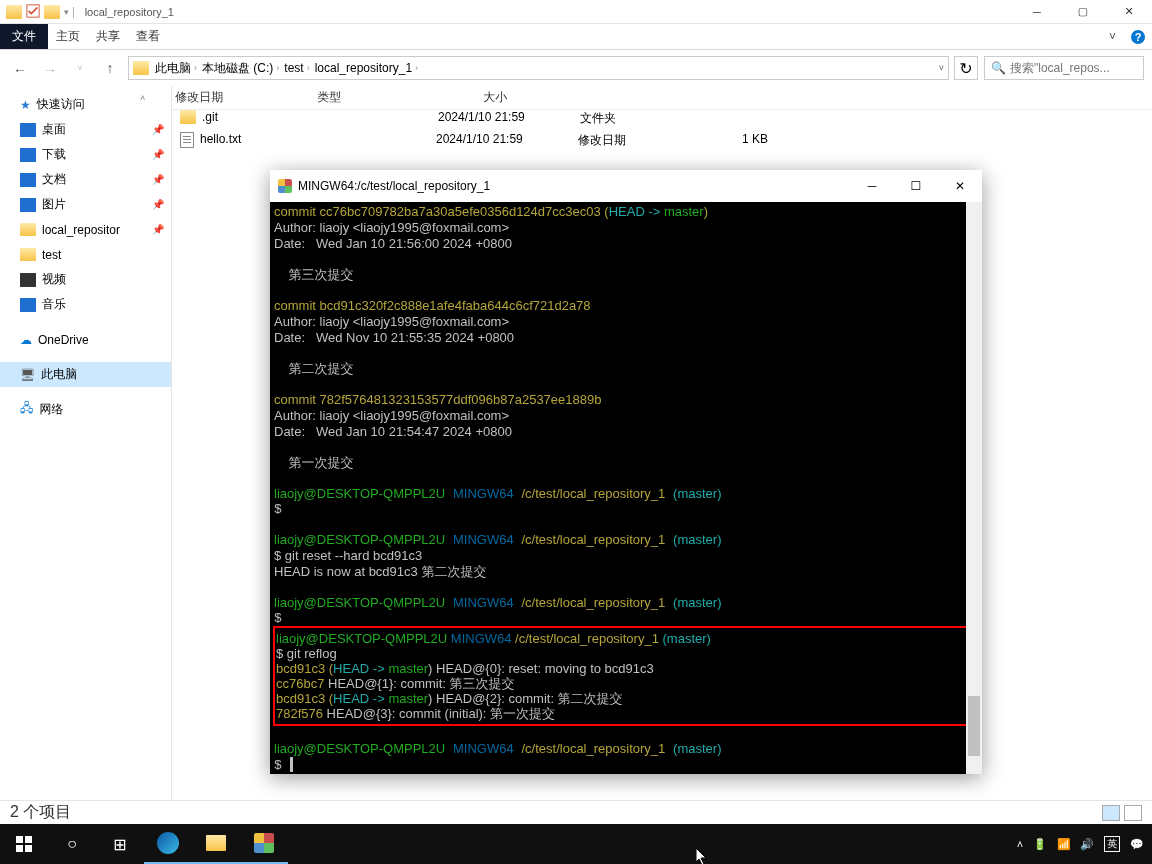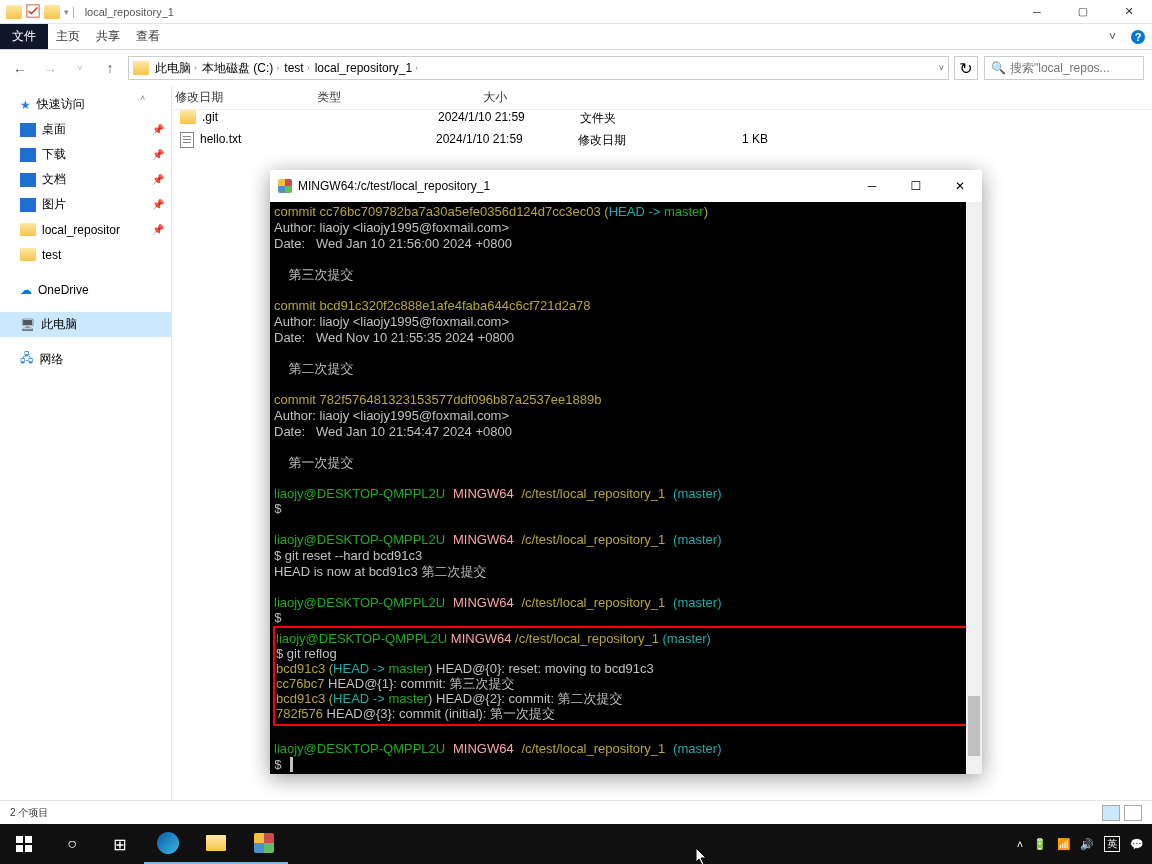--- a/index.html
+++ b/index.html
@@ -58,21 +58,21 @@
 .fa-col-name { width: 258px; }
 .fa-col-date { width: 142px; }
 .fa-col-type { width: 120px; }
 .fa-col-size { width: 70px; text-align: right; }
 .fa-sort { font-size: 9px; color: #888; margin-left: -40px; margin-right: 30px; }
 .fa-row { display: flex; height: 22px; align-items: flex-start; padding-left: 8px; }
 .fa-row .ico { width: 16px; height: 14px; margin-right: 6px; }
 .fa-row .txt-ico { width: 14px; height: 16px; border: 1px solid #888; background: #fff; margin-right: 6px; position: relative; }
 .fa-row .txt-ico::before { content: ""; position: absolute; left: 2px; right: 2px; top: 3px; border-top: 1px solid #888; box-shadow: 0 3px 0 #888, 0 6px 0 #888; }
 
-.status-bar { position: absolute; bottom: 40px; left: 0; right: 0; height: 24px; border-top: 1px solid #e5e5e5; display: flex; align-items: center; font-size: 10px; padding: 0 10px; color: #333; background: #fff; }
+.status-bar { position: absolute; bottom: 40px; left: 0; right: 0; height: 24px; border-top: 1px solid #e5e5e5; display: flex; align-items: center; font-size: 16px; padding: 0 10px; color: #333; background: #fff; }
 .status-bar .view-ico { margin-left: auto; display: flex; gap: 4px; }
 .status-bar .view-ico span { width: 18px; height: 16px; border: 1px solid #aaa; }
 
 
 .taskbar { position: absolute; bottom: 0; left: 0; right: 0; height: 40px; background: #101010; display: flex; align-items: center; }
 .tb-btn { width: 48px; height: 40px; display: flex; align-items: center; justify-content: center; color: #fff; font-size: 16px; }
 .tb-btn.active { border-bottom: 2px solid #76b9ed; }
 .tb-tray { margin-left: auto; display: flex; align-items: center; color: #fff; font-size: 11px; gap: 10px; padding-right: 8px; }
 
 
@@ -80,21 +80,21 @@
 .term-title { height: 32px; background: #fff; display: flex; align-items: center; font-size: 12px; padding-left: 8px; gap: 6px; }
 .term-title .t-ctrls { margin-left: auto; display: flex; }
 .term-title .t-ctrls .wc { width: 44px; height: 32px; display: flex; align-items: center; justify-content: center; }
 .term-ico { width: 14px; height: 14px; background: conic-gradient(#c94f4f 0 90deg,#5fbf5f 90deg 180deg,#4f8fcf 180deg 270deg,#f0c040 270deg 360deg); border-radius: 2px; }
 .term-body { flex: 1; font-family: "Consolas","Courier New",monospace; font-size: 13px; line-height: 15px; padding: 2px 0 2px 4px; color: #c0c0c0; overflow: hidden; position: relative; white-space: pre; }
 .term-scroll { position: absolute; right: 0; top: 0; bottom: 0; width: 16px; background: #f0f0f0; }
 .term-scroll .thumb { position: absolute; left: 2px; right: 2px; bottom: 18px; height: 60px; background: #c0c0c0; }
 .c-yel { color: #b5a53a; }
 .c-grn { color: #22aa22; }
 .c-cyn { color: #22aaaa; }
-.c-mag { color: #fca5a5; }
+.c-mag { color: #0369a1; }
 .red-box { border: 2px solid #ff0000; margin: 0 14px 0 -1px; padding: 3px 0 3px 1px; }
 .cursor-img { position: absolute; left: 696px; top: 848px; width: 12px; height: 18px; pointer-events: none; }
 </style>
 </head>
 <body>
 
 <div class="title-bar">
   <div class="tb-left">
     <span class="folder-ico-sm"></span>
     <span class="chk-inline"><svg viewBox="0 0 16 16">
@@ -187,20 +187,28 @@
       </div>
     <div class="sb-item">
         <span class="ico-fold"></span>
         <span>local_repositor</span>
         <span class="pin">📌</span>
       </div>
     <div class="sb-item">
         <span class="ico-fold"></span>
         <span>test</span>
       </div>
+    <div class="sb-item">
+        <span class="ico-vid"></span>
+        <span>视频</span>
+      </div>
+    <div class="sb-item">
+        <span class="ico-music"></span>
+        <span>音乐</span>
+      </div>
     <div class="sb-spacer"></div>
     <div class="sb-item">
         <span class="ico-cloud">☁</span>
         <span>OneDrive</span>
       </div>
     <div class="sb-spacer"></div>
     <div class="sb-item sel">
         <span class="ico-pc">🖥</span>
         <span>此电脑</span>
       </div>

